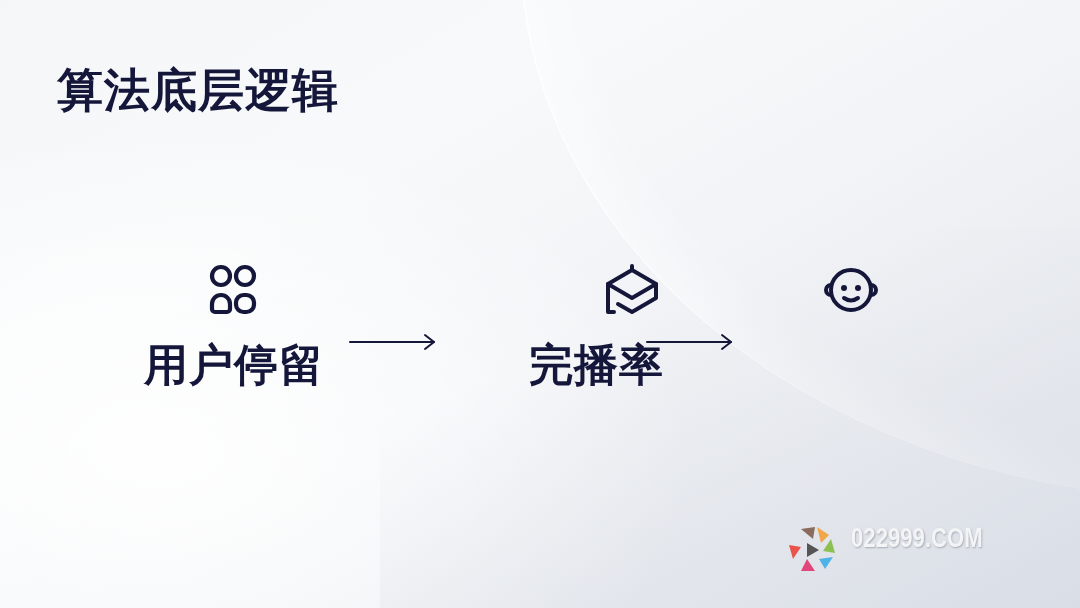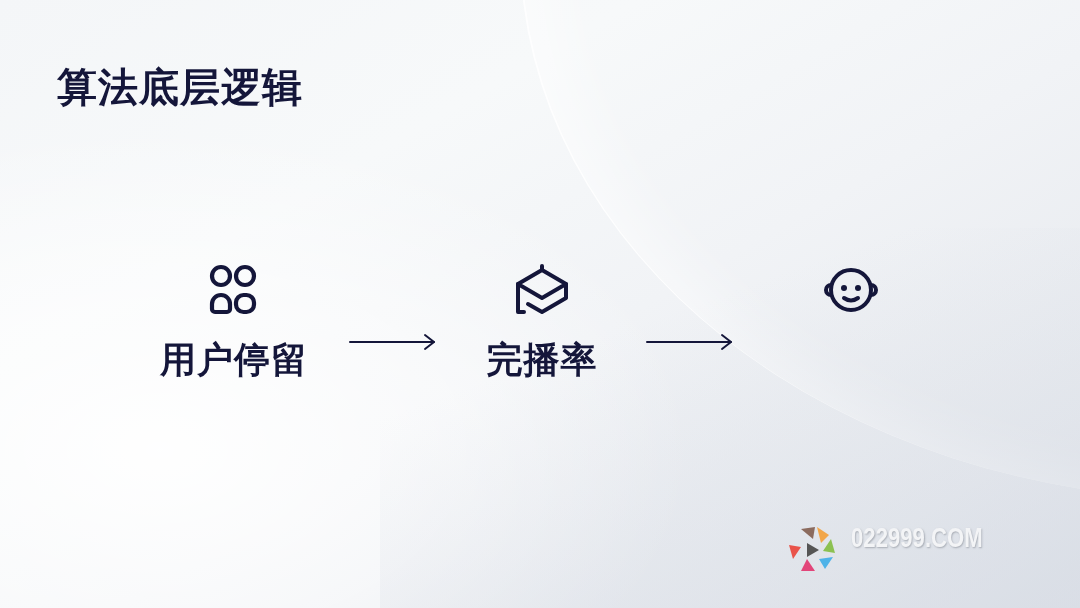--- a/index.html
+++ b/index.html
@@ -20,34 +20,34 @@
       box-shadow: inset 30px 0 60px rgba(255,255,255,0.5);
       pointer-events: none;
     }
     .bg-shade {
       position: absolute; right: 0; bottom: 0; width: 700px; height: 380px;
       background: linear-gradient(160deg, rgba(220,224,232,0) 30%, rgba(214,219,228,0.55) 100%);
       pointer-events: none;
     }
     .title {
       position: absolute; left: 57px; top: 60px; margin: 0;
-      font-size: 40px; font-weight: 900; color: #14163a; letter-spacing: 1px;
+      font-size: 46px; font-weight: 900; color: #14163a; letter-spacing: 1px;
       font-family: "DejaVu Sans", sans-serif;
     }
     .node {
       position: absolute; top: 258px; width: 200px;
       display: flex; flex-direction: column; align-items: center;
     }
     .node svg { width: 64px; height: 64px; }
     .node .label {
-      margin-top: 14px; font-size: 36px; font-weight: 700; color: #14163a;
+      margin-top: 14px; font-size: 44px; font-weight: 700; color: #14163a;
       letter-spacing: 1px;
     }
     #node1 { left: 134px; }
-    #node2 { left: 442px; }
+    #node2 { left: 464px; align-items: flex-end; }
     #node3 { left: 751px; }
     .arrow { position: absolute; top: 332px; width: 90px; height: 20px; }
     #arrow1 { left: 348px; }
     #arrow2 { left: 645px; }
     .watermark {
       position: absolute; left: 785px; top: 523px; display: flex; align-items: flex-start;
     }
     .watermark .wm-text {
       margin-left: 12px; font-size: 27px; font-weight: 700; color: #f3f4f6;
       font-family: "Liberation Sans", sans-serif; letter-spacing: 0px;

